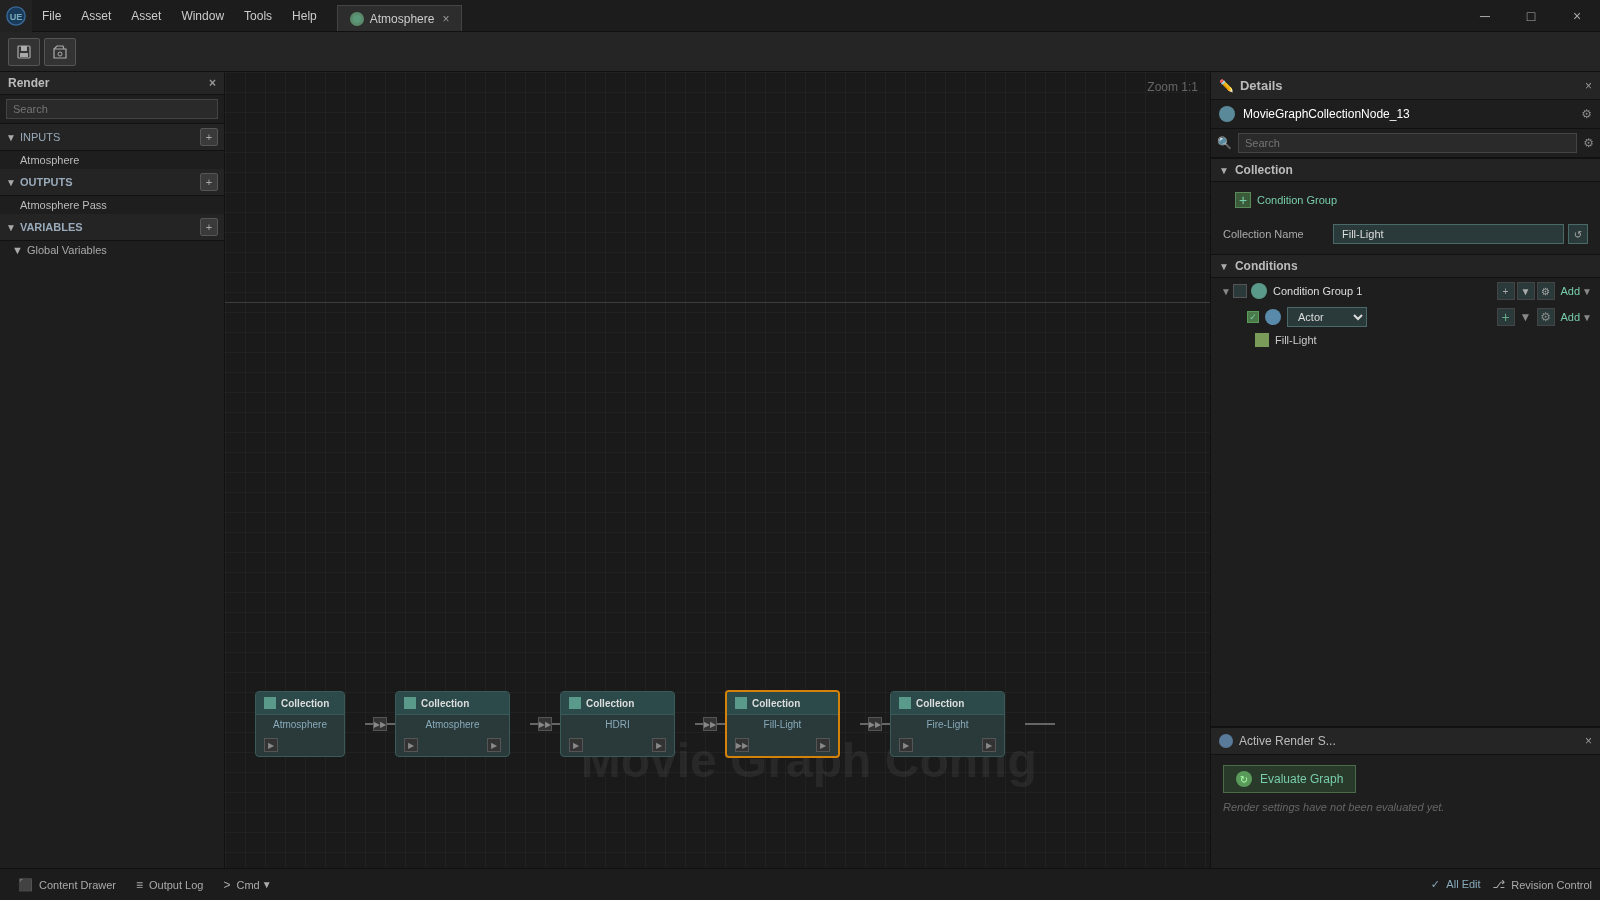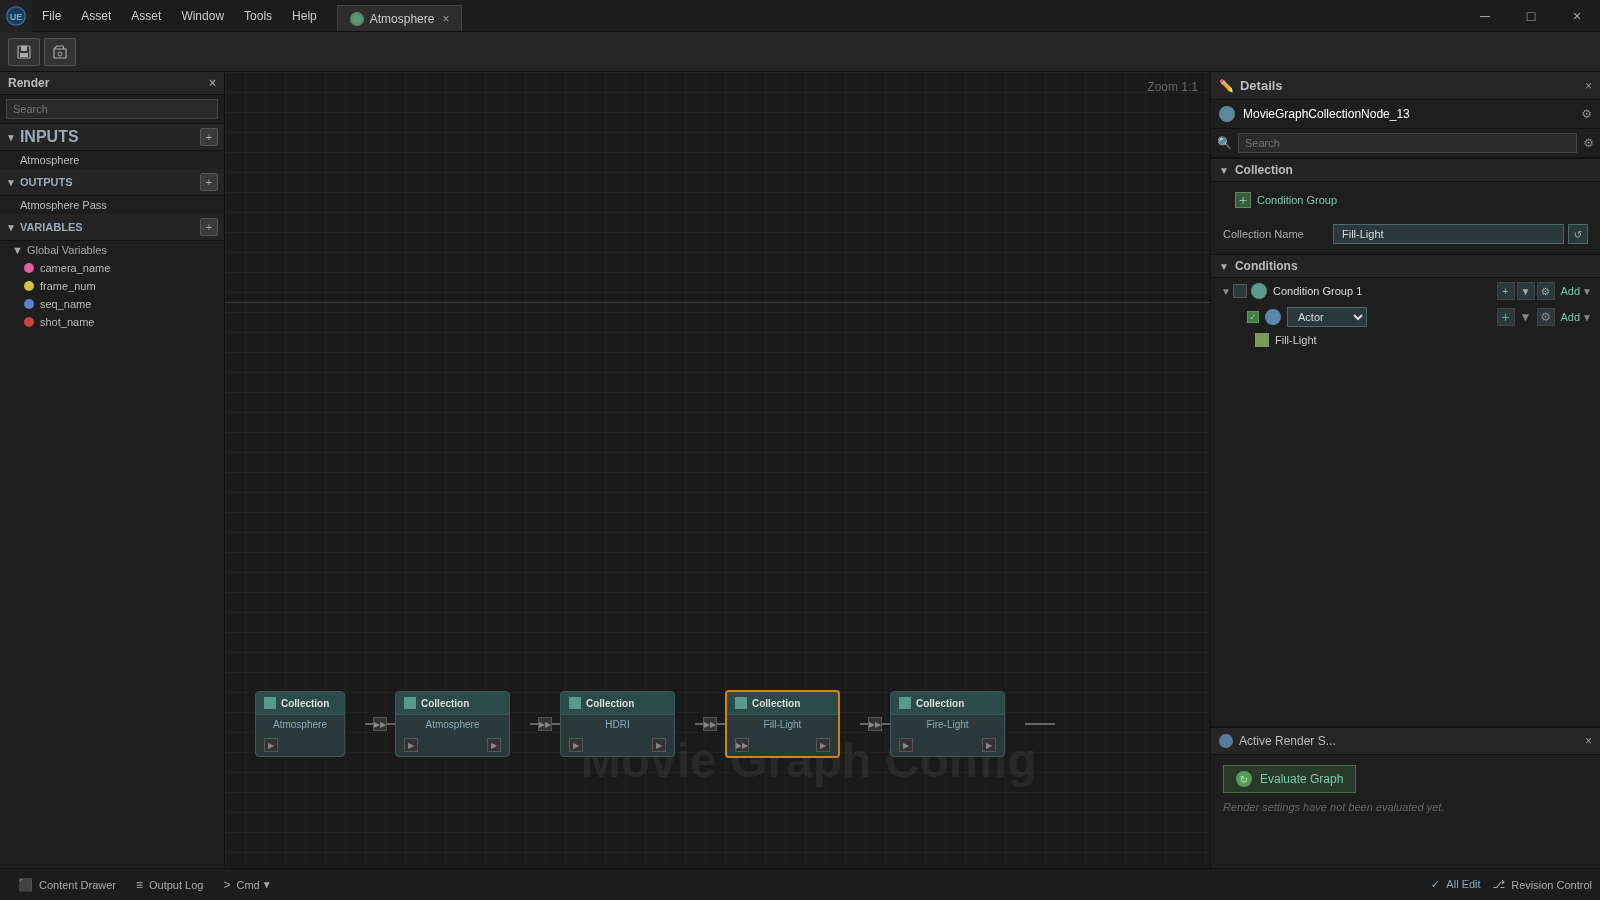--- a/index.html
+++ b/index.html
@@ -188,59 +188,41 @@
     <div id="members-header">
       <span style="font-size:12px; font-weight:bold;">Render</span>
       <span class="panel-close">×</span>
     </div>
     <div id="search-box">
       <input type="text" style="width: 100%; background: rgb(42, 42, 42); border: 1px solid rgb(68, 68, 68); color: rgb(204, 204, 204); padding: 3px 6px; font-size: 11px; outline: none;" placeholder="Search">
     </div>
 
     <div class="section-header">
       <span class="arrow">▼</span>
-      <span style="font-size:16px; font-weight:bold; color:#9ab;">INPUTS</span>
+      <span style="font-size:11px; font-weight:normal; color:#9ab;">INPUTS</span>
       <div class="add-btn">+</div>
     </div>
     <div class="section-item">Atmosphere</div>
 
     <div class="section-header">
       <span class="arrow">▼</span>
       <span style="font-size:11px; font-weight:bold; color:#9ab;">OUTPUTS</span>
       <div class="add-btn">+</div>
     </div>
     <div class="section-item">Atmosphere Pass</div>
 
     <div class="section-header">
       <span class="arrow">▼</span>
       <span style="font-size:11px; font-weight:bold; color:#9ab;">VARIABLES</span>
       <div class="add-btn">+</div>
     </div>
 
     <div class="global-vars-header">
       <span class="arrow">▼</span>
       <span>Global Variables</span>
-    </div>
-    <div class="variables-section">
-      <div class="var-item">
-        <div class="var-dot dot-pink"></div>
-        <span>camera_name</span>
-      </div>
-      <div class="var-item">
-        <div class="var-dot dot-yellow"></div>
-        <span>frame_num</span>
-      </div>
-      <div class="var-item">
-        <div class="var-dot dot-blue"></div>
-        <span>seq_name</span>
-      </div>
-      <div class="var-item">
-        <div class="var-dot dot-red"></div>
-        <span>shot_name</span>
-      </div>
     </div>
   </div>
 
   <div id="graph-area">
     <div id="zoom-label">Zoom 1:1</div>
 
     <div id="scroll-line"></div>
 
     <div id="graph-watermark">Movie Graph Config</div>
 

